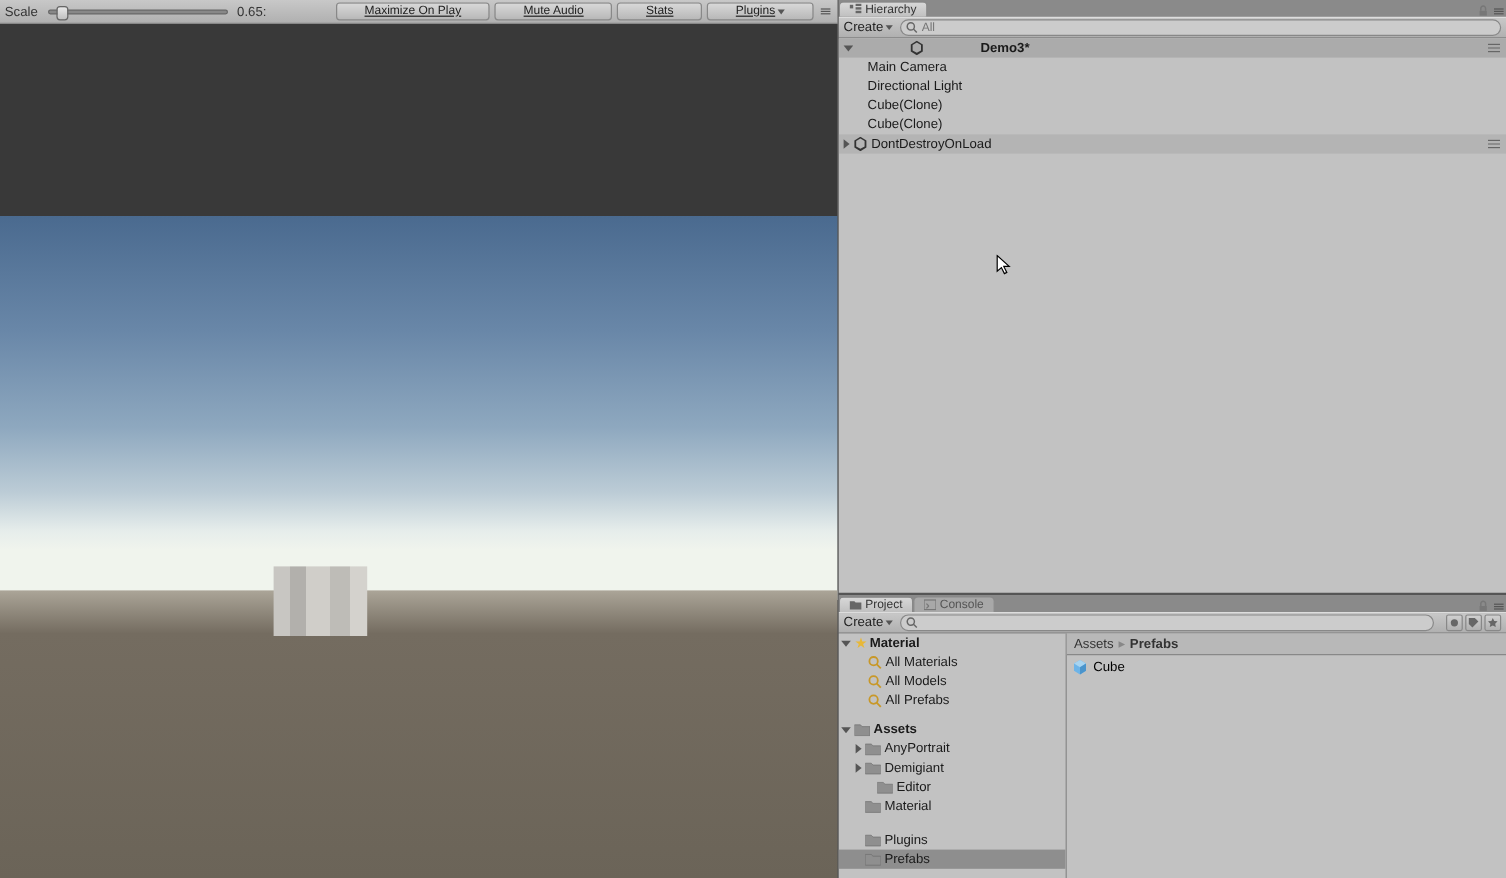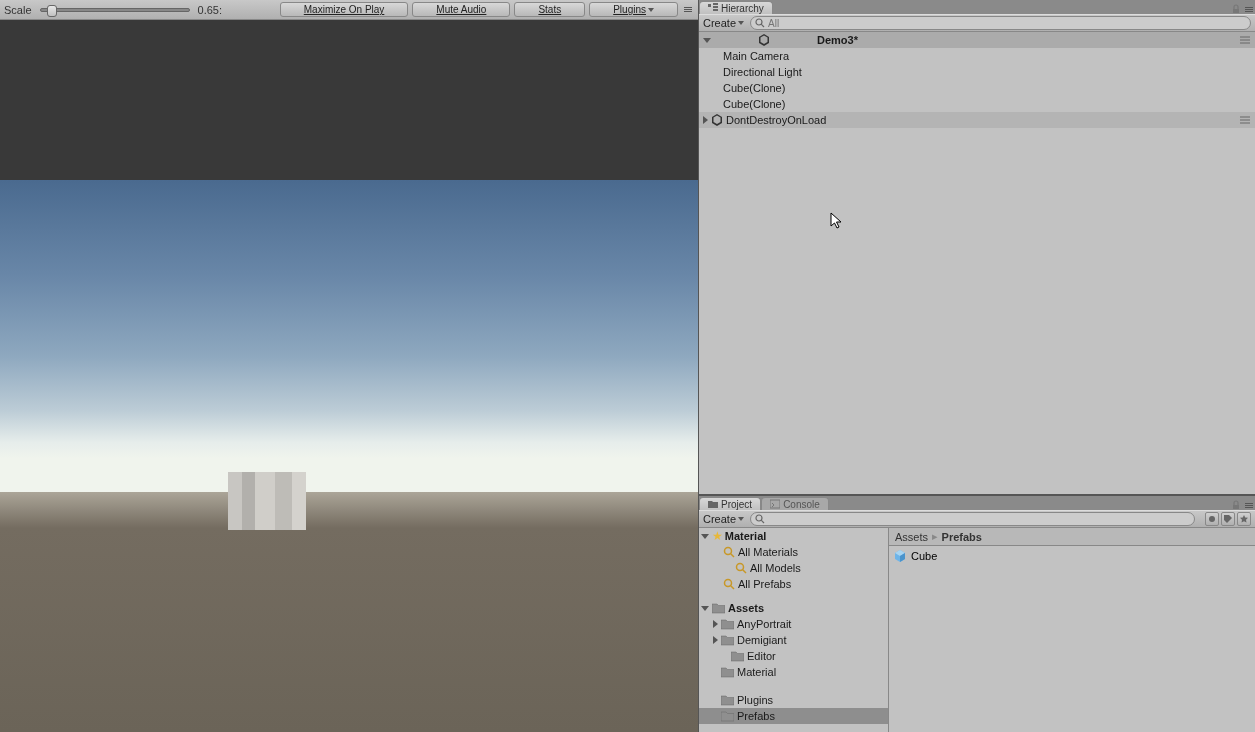--- a/index.html
+++ b/index.html
@@ -464,21 +464,21 @@
         <div class="tree-row">
           <span class="expander down"></span>
           <span class="fav-star">★</span>
           <b>Material</b>
         </div>
         <div id="fav-items">
             <div class="tree-row" style="padding-left: 24px;"><svg width="12" height="12" viewBox="0 0 12 12" style="margin-right:3px">
                 <circle cx="5" cy="5" r="3.5" stroke="#c89828" fill="none" stroke-width="1.5"></circle>
                 <line x1="7.5" y1="7.5" x2="11" y2="11" stroke="#c89828" stroke-width="1.5"></line>
               </svg>All Materials</div>
-            <div class="tree-row" style="padding-left: 24px; margin-left: 12px;"><svg width="12" height="12" viewBox="0 0 12 12" style="margin-right:3px">
+            <div class="tree-row" style="padding-left: 24px;"><svg width="12" height="12" viewBox="0 0 12 12" style="margin-right:3px">
                 <circle cx="5" cy="5" r="3.5" stroke="#c89828" fill="none" stroke-width="1.5"></circle>
                 <line x1="7.5" y1="7.5" x2="11" y2="11" stroke="#c89828" stroke-width="1.5"></line>
               </svg>All Models</div>
             <div class="tree-row" style="padding-left: 24px;"><svg width="12" height="12" viewBox="0 0 12 12" style="margin-right:3px">
                 <circle cx="5" cy="5" r="3.5" stroke="#c89828" fill="none" stroke-width="1.5"></circle>
                 <line x1="7.5" y1="7.5" x2="11" y2="11" stroke="#c89828" stroke-width="1.5"></line>
               </svg>All Prefabs</div>
           </div>
         <div style="height:8px"></div>
         <div class="tree-row">

